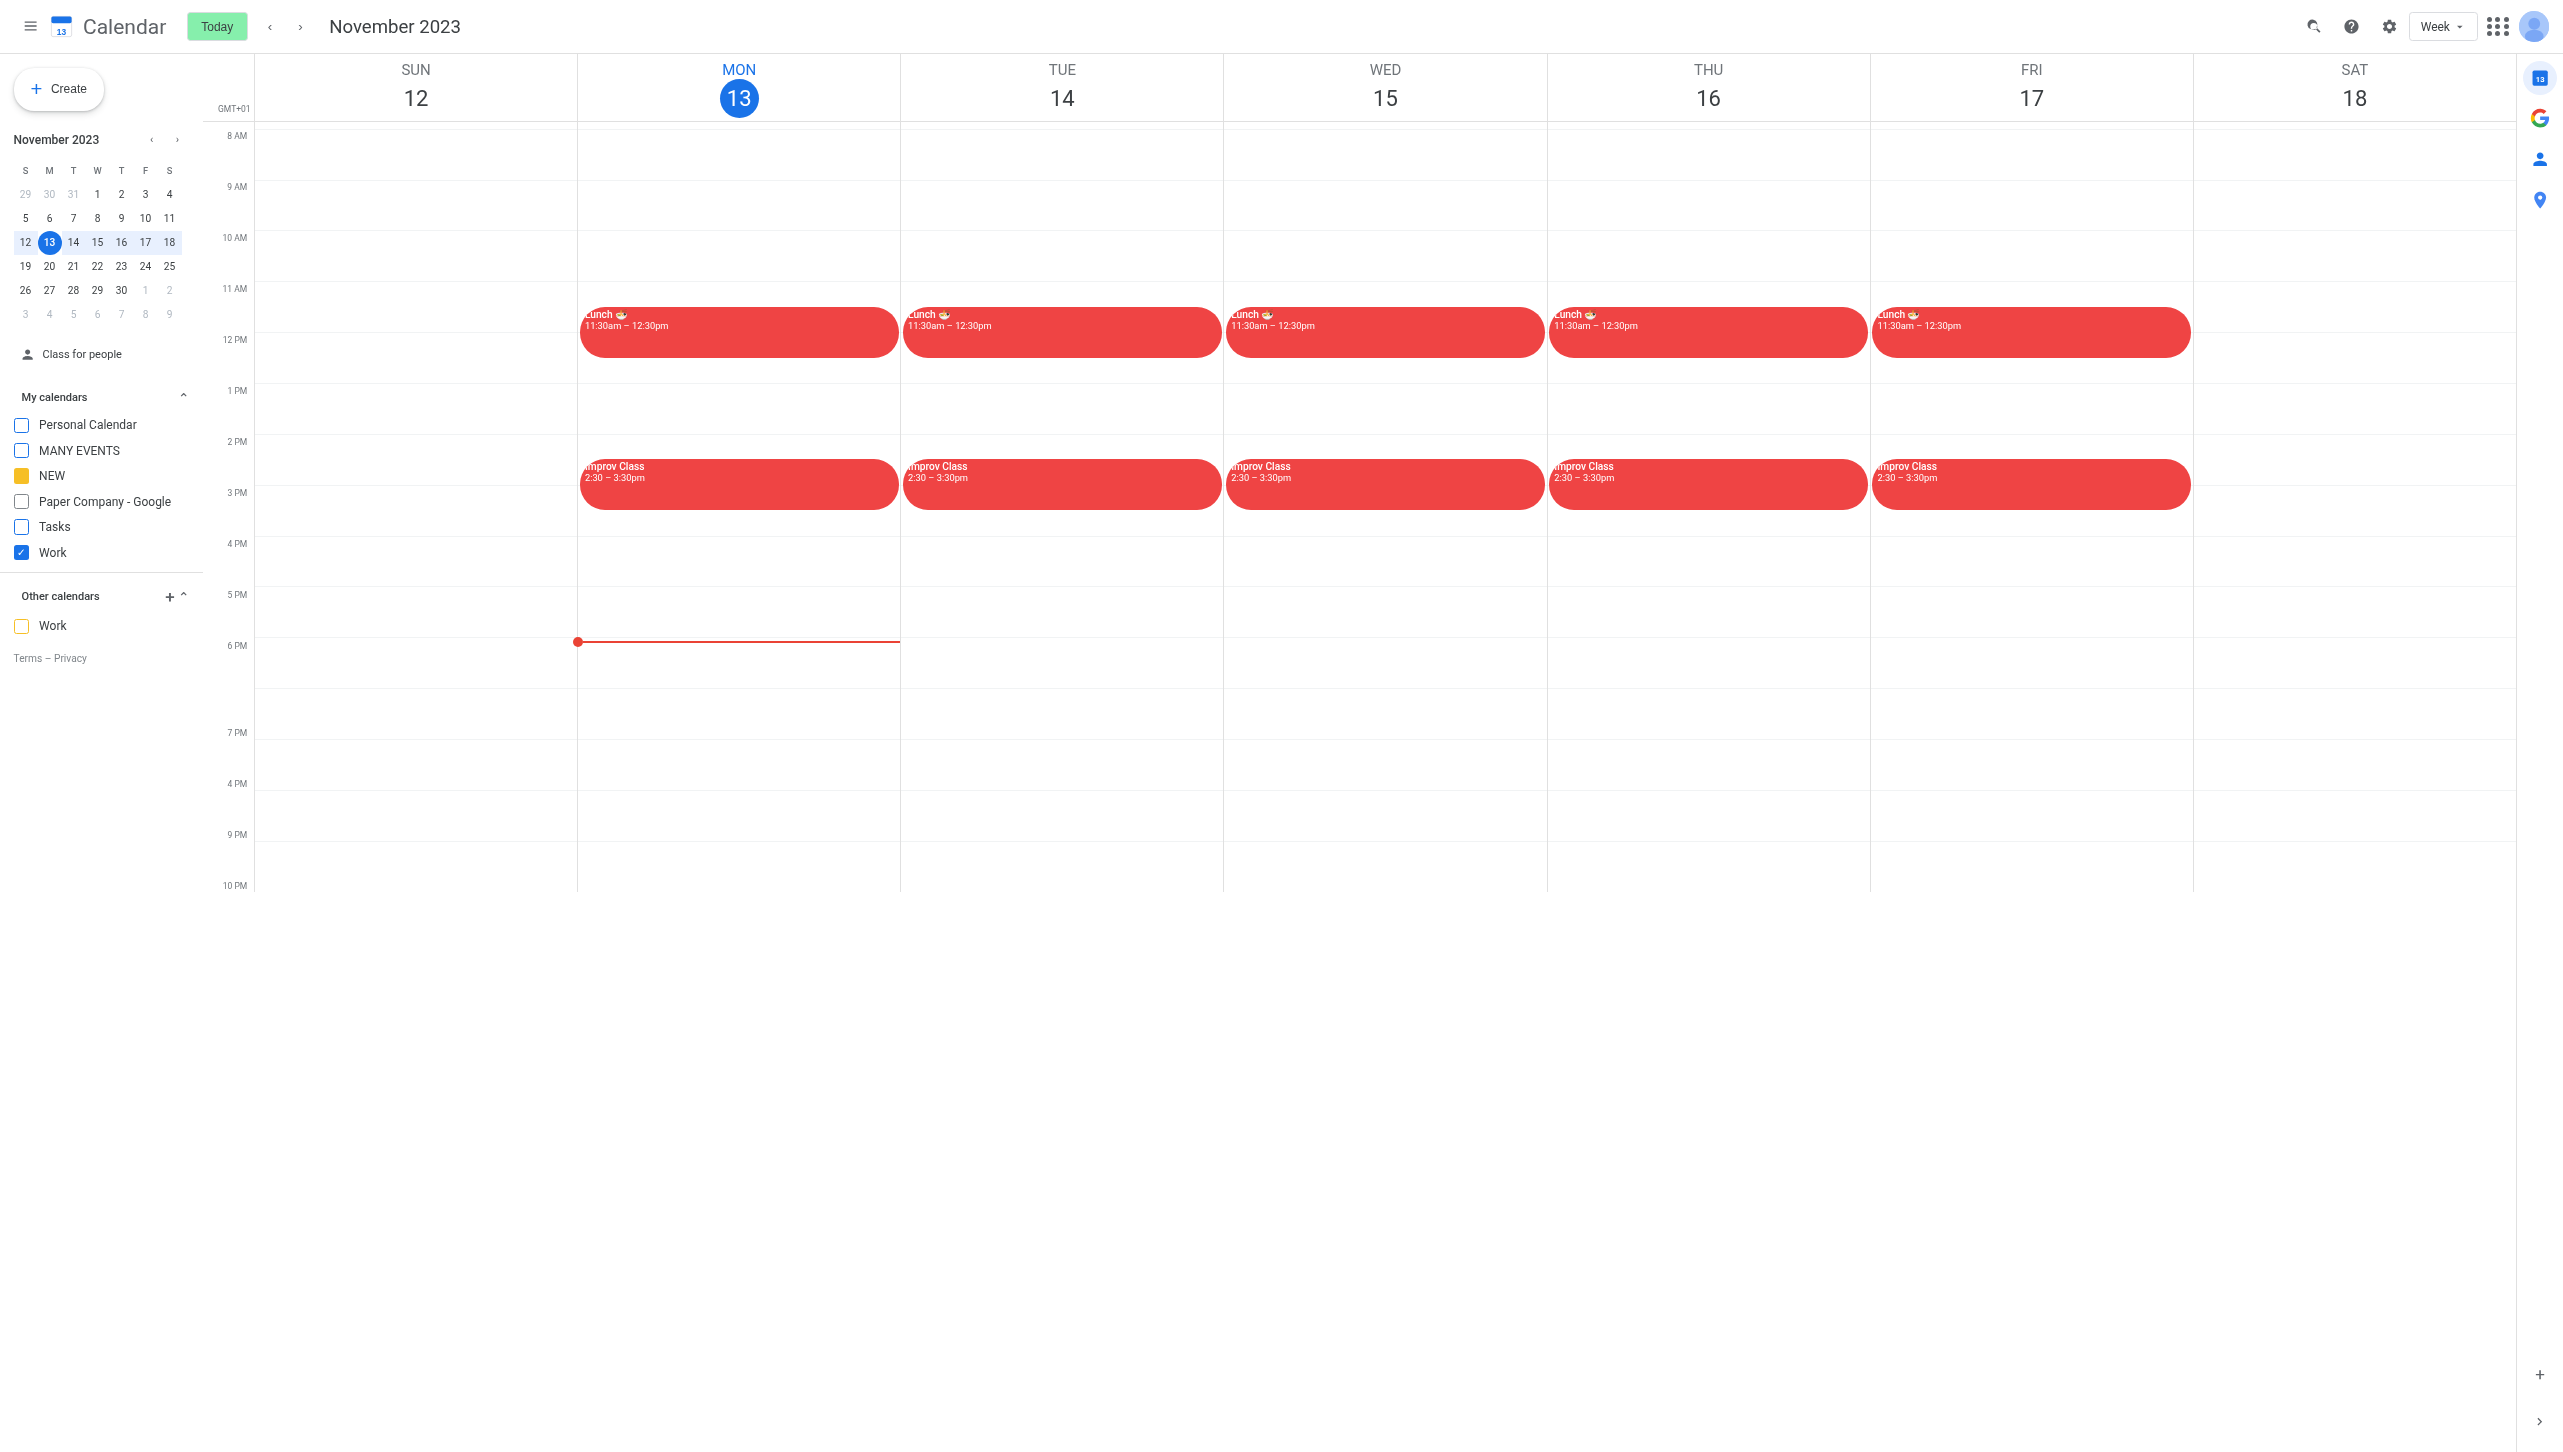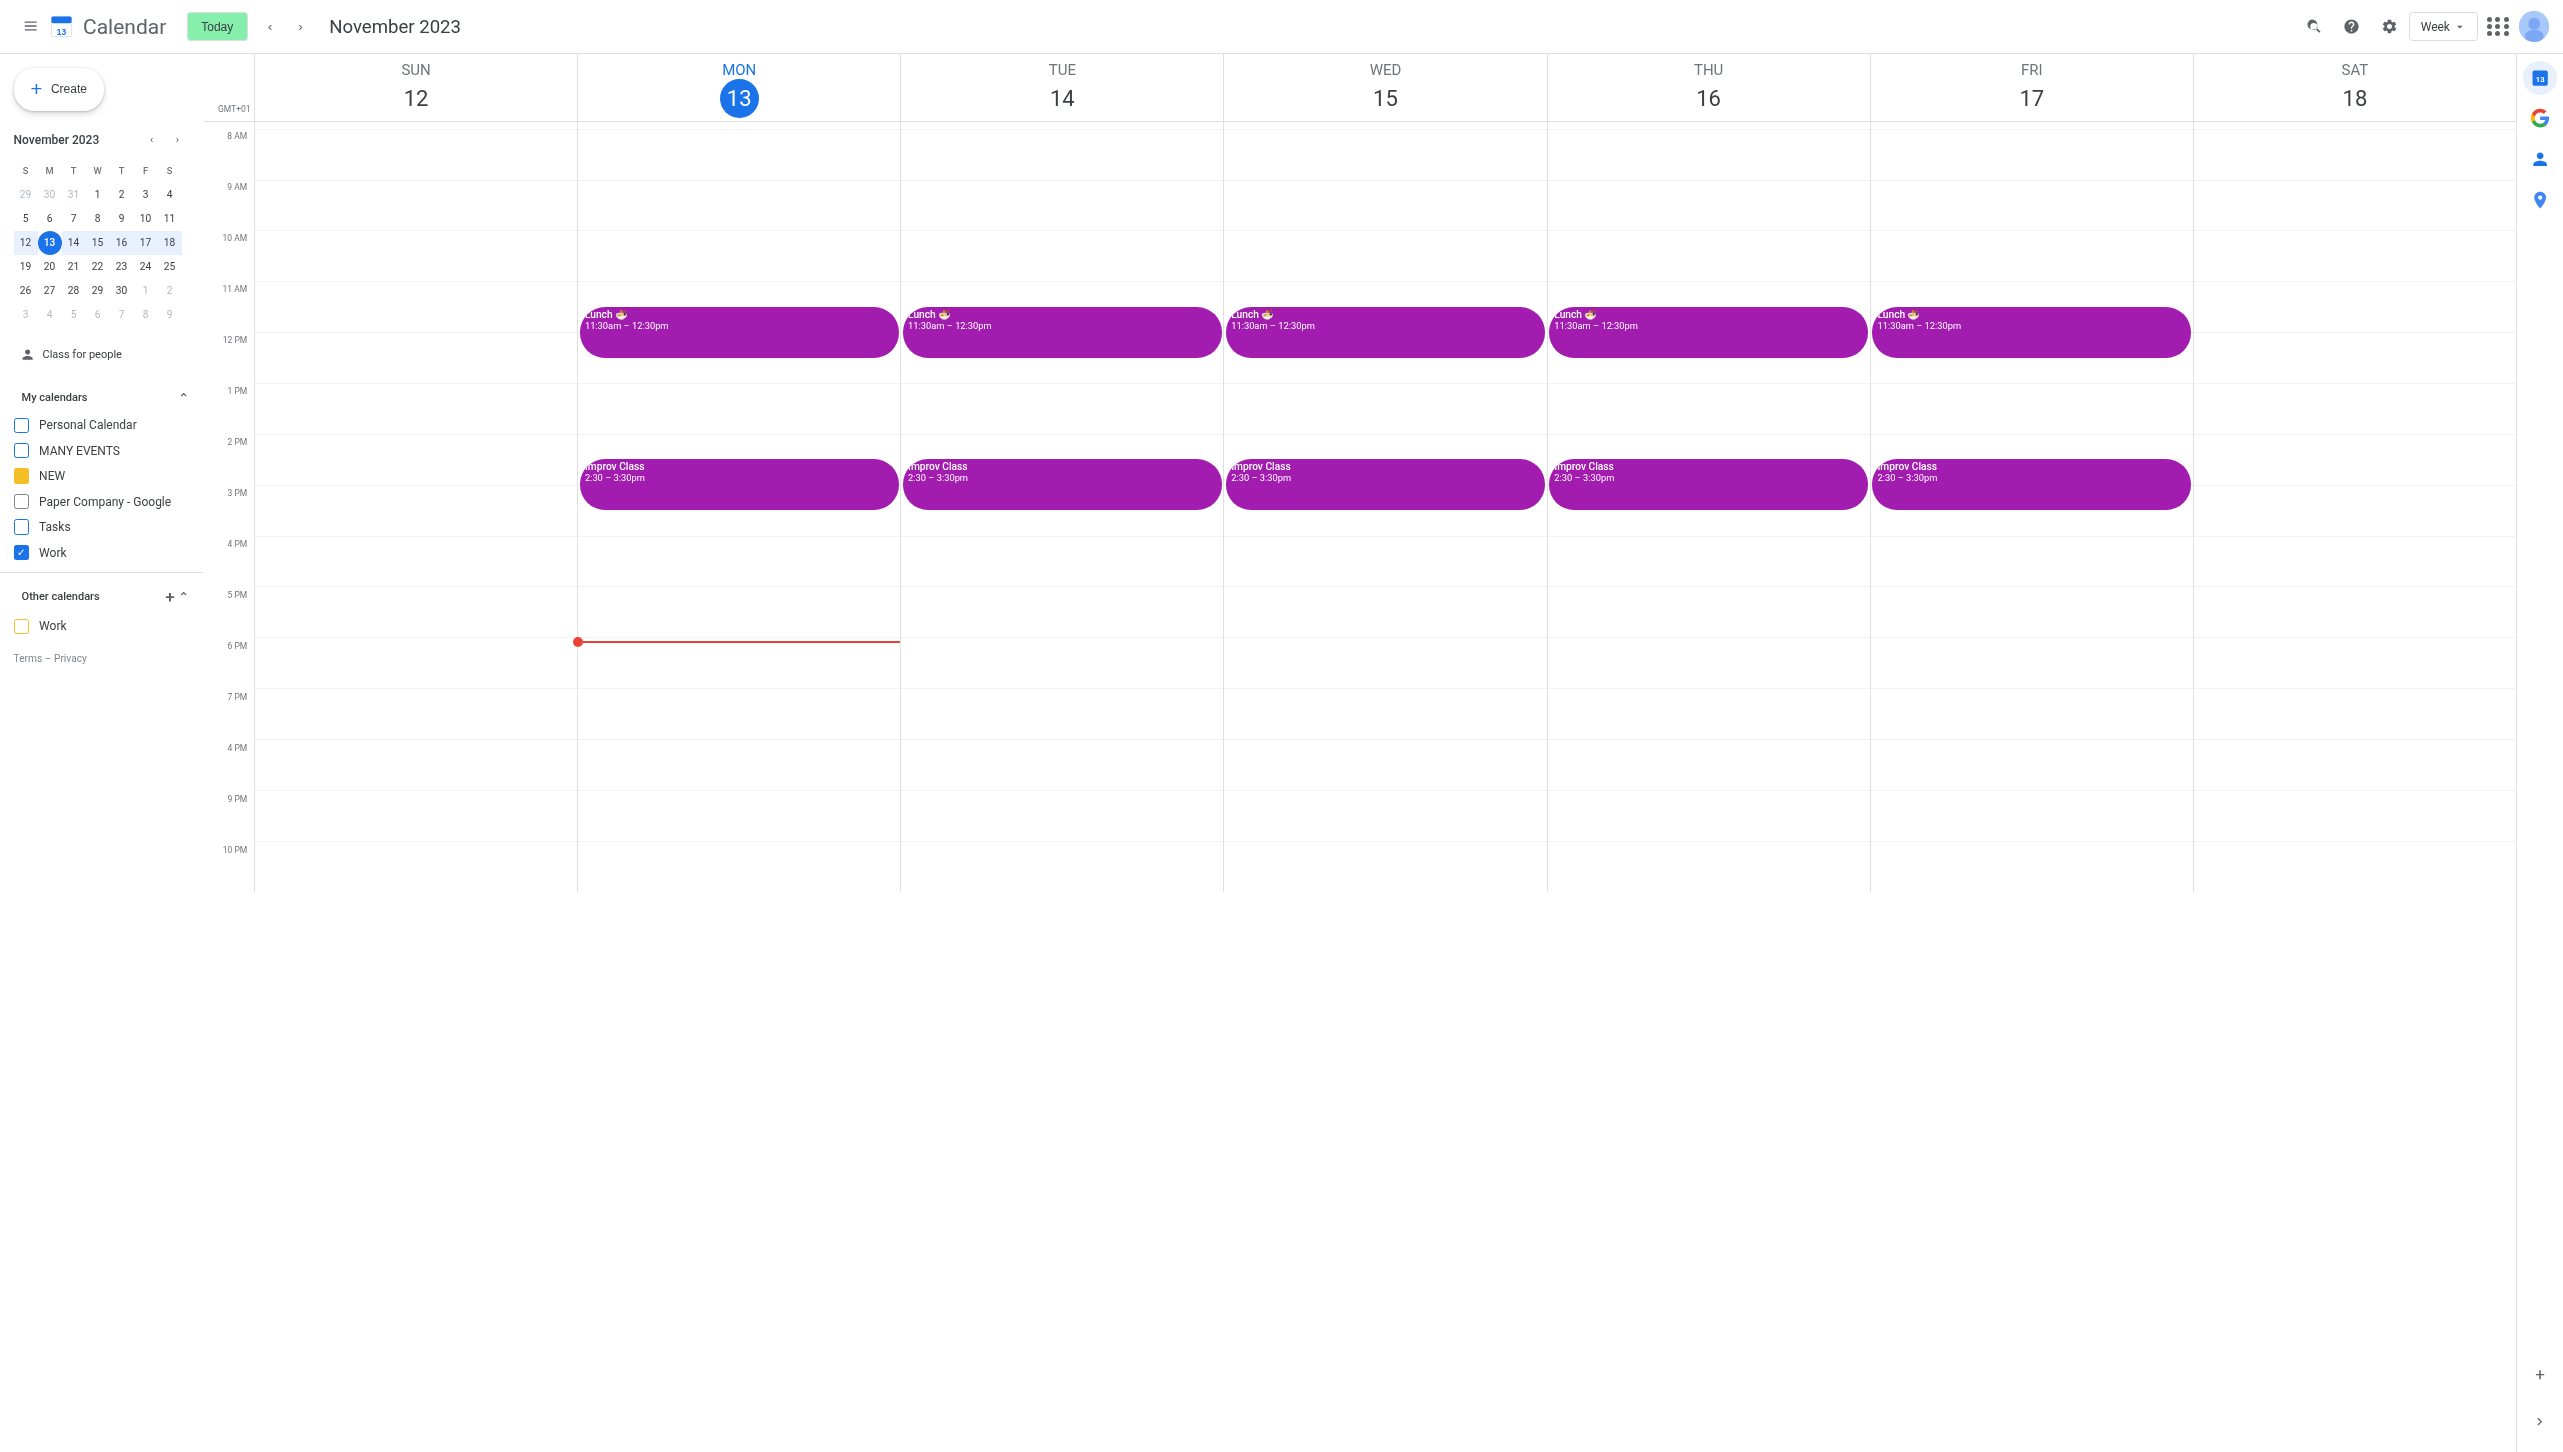--- a/index.html
+++ b/index.html
@@ -78,21 +78,21 @@
     .time-labels { width: 51px; flex-shrink: 0; }
     .time-slot-label { height: 51px; display: flex; align-items: flex-start; justify-content: flex-end; padding-right: 6.8px; font-size: 8.5px; color: #70757a; padding-top: 1.7px; flex-shrink: 0; }
     .days-grid { flex: 1; display: flex; position: relative; }
     .day-column { flex: 1; border-left: 0.8px solid #e0e0e0; position: relative; }
     .hour-line { position: absolute; left: 0; right: 0; border-top: 0.8px solid #f1f3f4; }
 
     
     .event { position: absolute; left: 1.7px; right: 1.7px; border-radius: 3.4px; padding: 1.7px 5.1px; font-size: 10.2px; cursor: pointer; overflow: hidden; }
     .event-title { font-weight: 500; white-space: nowrap; overflow: hidden; text-overflow: ellipsis; }
     .event-time { font-size: 9.3px; white-space: nowrap; overflow: hidden; }
-    .event-blue { background: #a21caf; color: #fff; border-radius: 25px; }
+    .event-blue { background: #ef4444; color: #fff; border-radius: 25px; }
 
     
     .current-time { position: absolute; left: 0; right: 0; display: flex; align-items: center; z-index: 10; }
     .current-time-dot { width: 10.2px; height: 10.2px; background: #ea4335; border-radius: 50%; flex-shrink: 0; margin-left: -5.1px; }
     .current-time-line { flex: 1; height: 1.7px; background: #ea4335; }
 
     
     .right-sidebar { width: 47px; flex-shrink: 0; display: flex; flex-direction: column; align-items: center; padding: 6.8px 0; border-left: 0.8px solid #e0e0e0; gap: 6.8px; }
     .right-icon { width: 34px; height: 34px; border-radius: 50%; display: flex; align-items: center; justify-content: center; cursor: pointer; }
     .right-icon.active { background: #e8f0fe; }
@@ -356,21 +356,21 @@
           <div class="time-slot-label" style="height: 51px;">9 AM</div>
           <div class="time-slot-label" style="height: 51px;">10 AM</div>
           <div class="time-slot-label" style="height: 51px;">11 AM</div>
           <div class="time-slot-label" style="height: 51px;">12 PM</div>
           <div class="time-slot-label" style="height: 51px;">1 PM</div>
           <div class="time-slot-label" style="height: 51px;">2 PM</div>
           <div class="time-slot-label" style="height: 51px;">3 PM</div>
           <div class="time-slot-label" style="height: 51px;">4 PM</div>
           <div class="time-slot-label" style="height: 51px;">5 PM</div>
           <div class="time-slot-label" style="height: 51px;">6 PM</div>
-          <div class="time-slot-label" style="height: 51px;">7 PM</div>
+          <div class="time-slot-label" style="height: 51px; margin-top: 36px;">7 PM</div>
           <div class="time-slot-label" style="height: 51px;">4 PM</div>
           <div class="time-slot-label" style="height: 51px;">9 PM</div>
           <div class="time-slot-label" style="height: 51px;">10 PM</div>
         </div>
       <div class="days-grid" id="days-grid">
 
         <div class="day-column" id="col-0" style="height: 770px;">
             <div class="hour-line" style="top: 6.8px;"></div>
             <div class="hour-line" style="top: 58px;"></div>
             <div class="hour-line" style="top: 108px;"></div>

